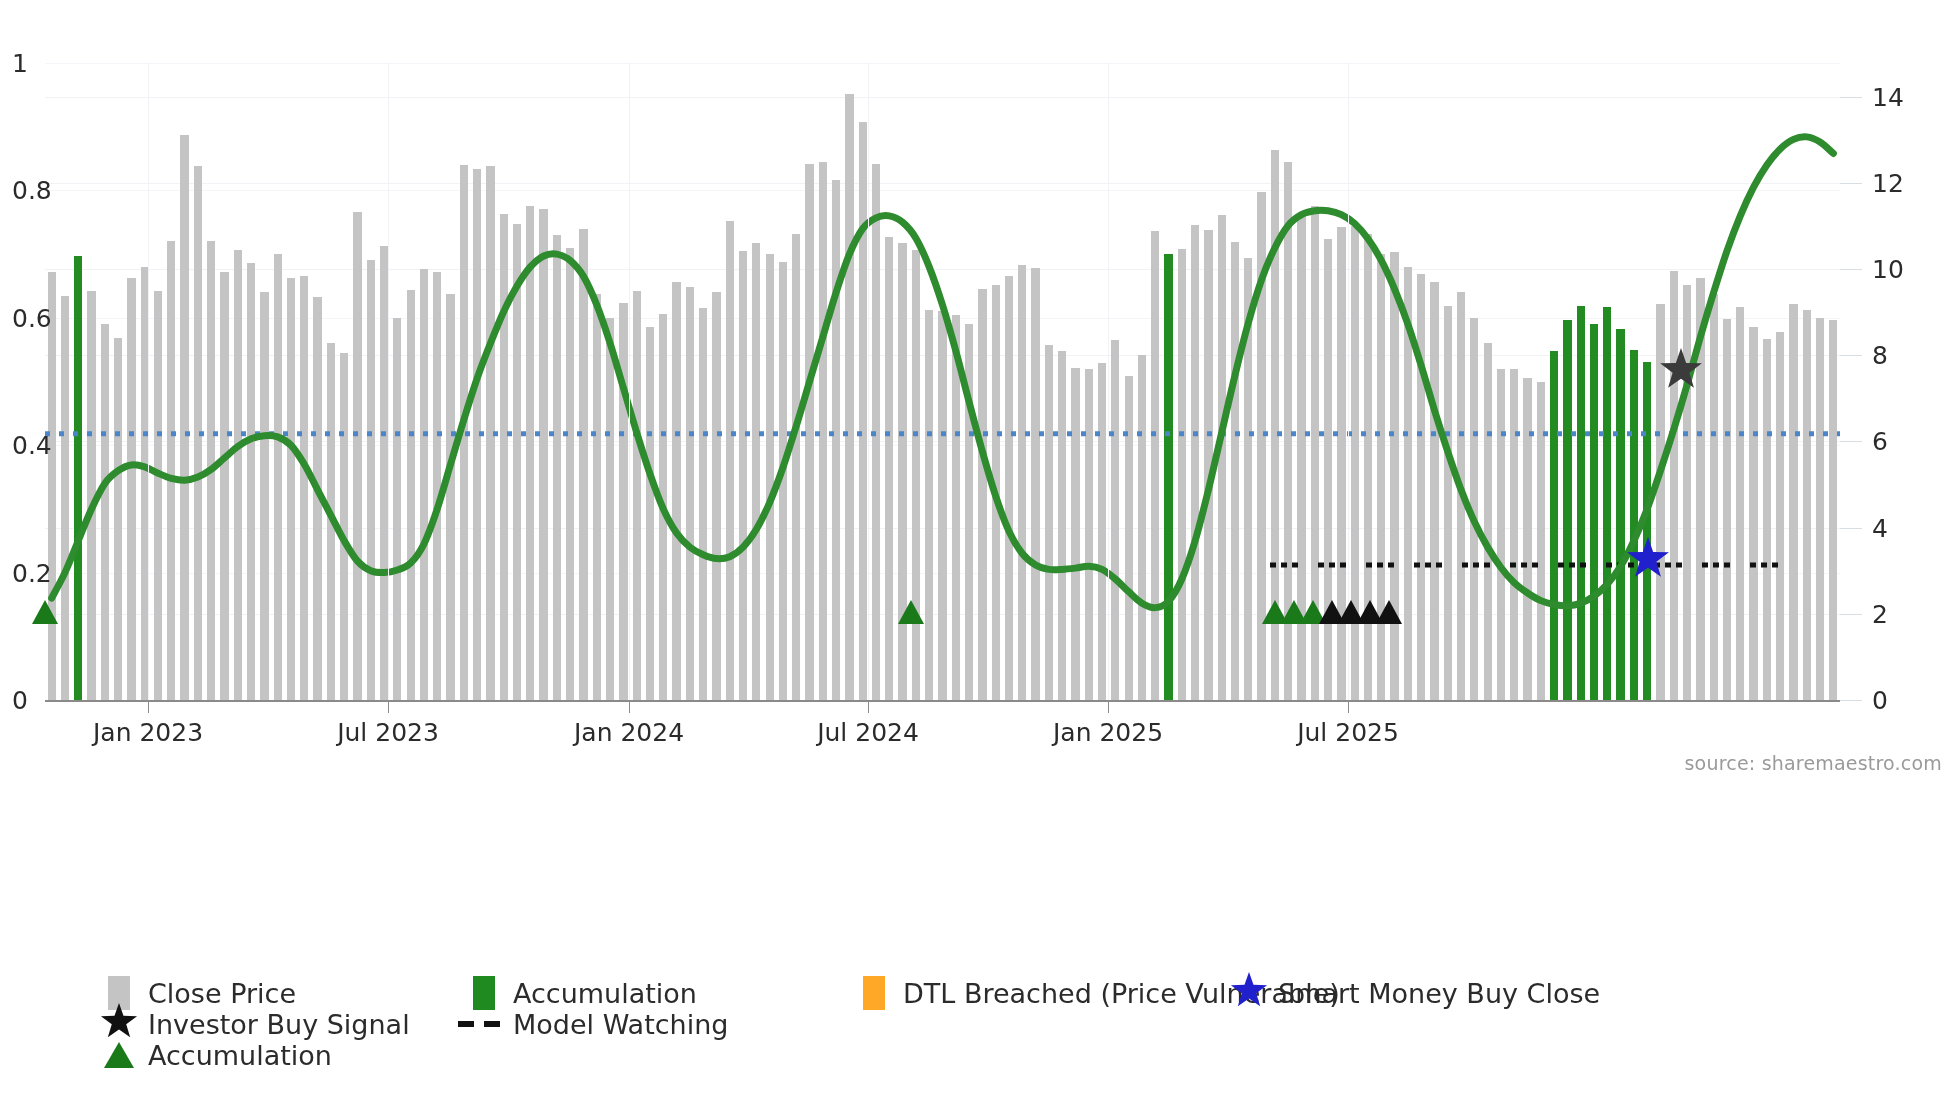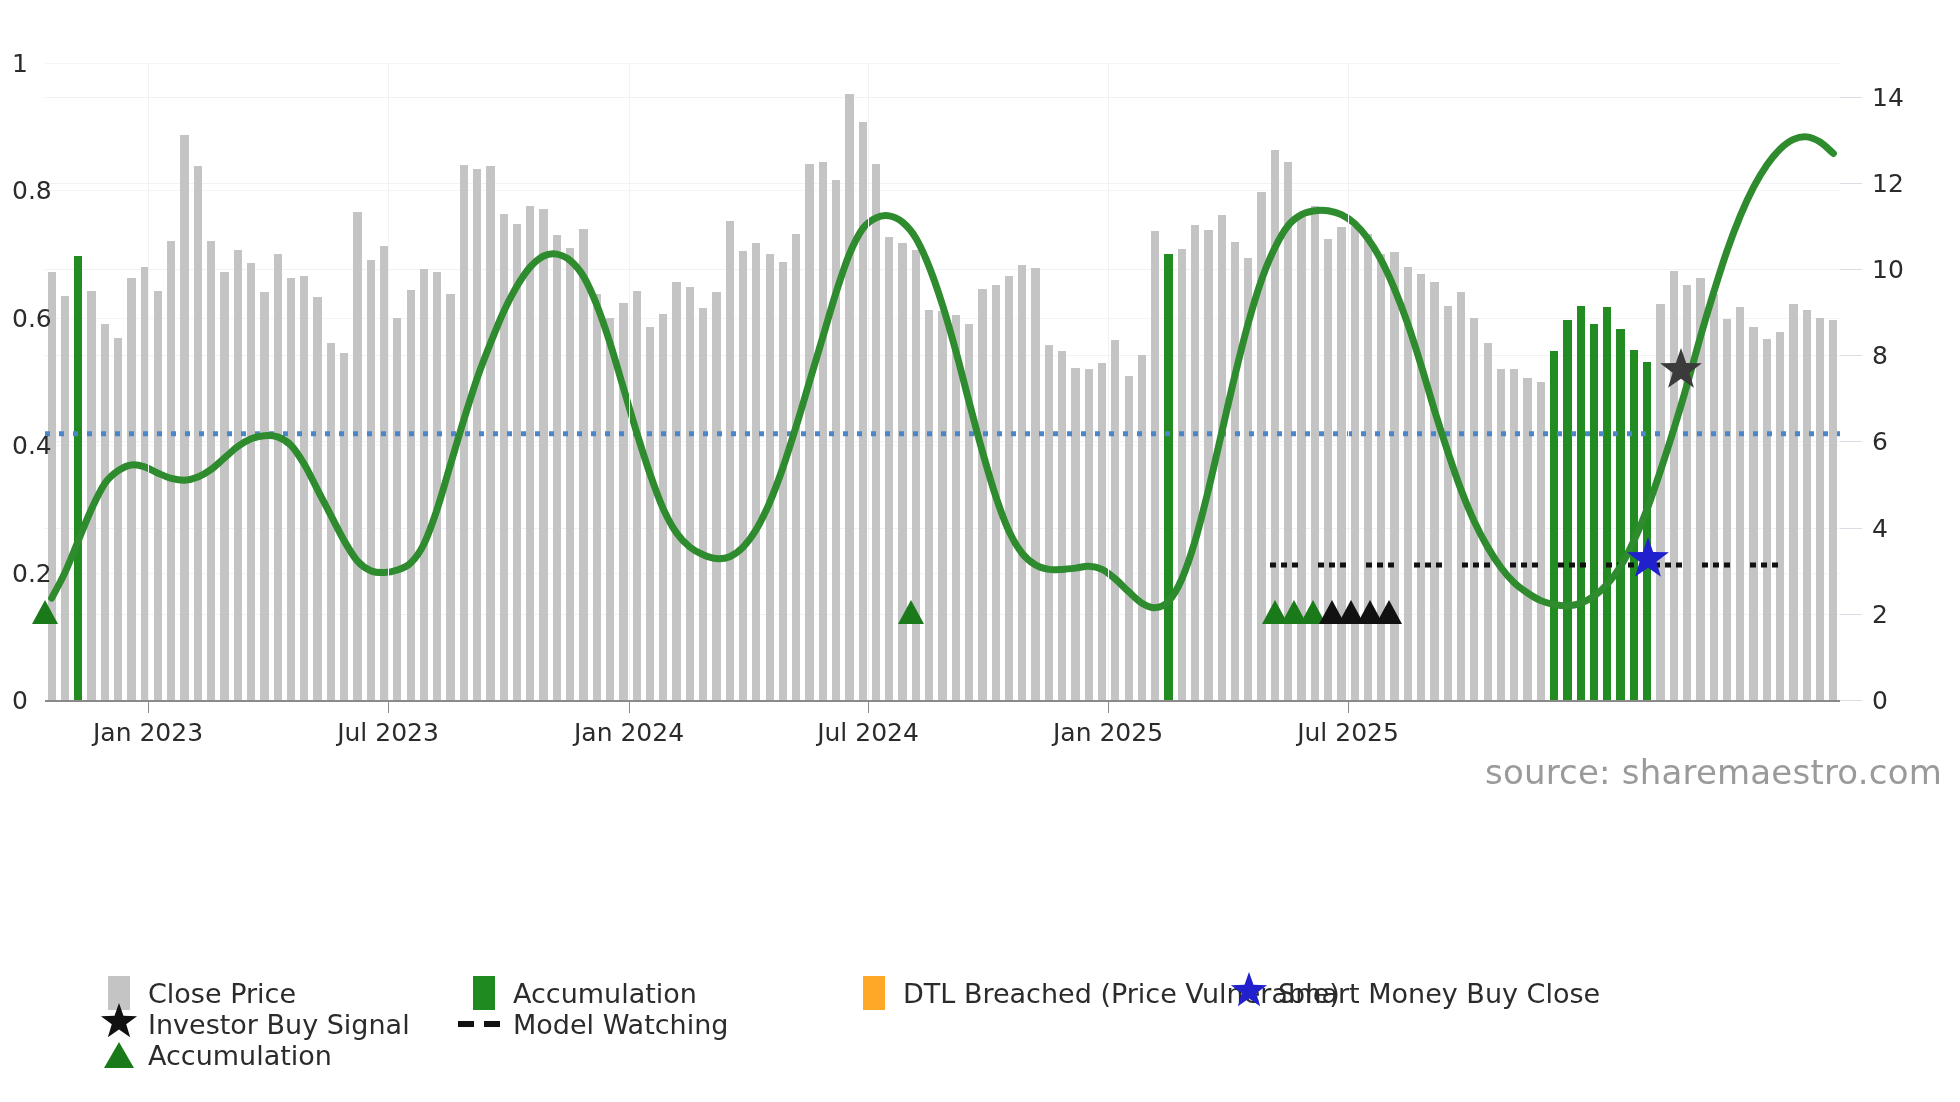--- a/index.html
+++ b/index.html
@@ -23,21 +23,21 @@
   .bar.acc{background:#228B22;}
   #bars{position:absolute;left:45px;top:63px;width:1795px;height:637px;}
 
   #momentum-svg,#avg-svg,#watch-svg{position:absolute;left:45px;top:63px;width:1795px;height:637px;overflow:visible;}
 
   .star{position:absolute;transform:translate(-50%,-50%);}
   .tri-row{position:absolute;top:600px;height:30px;}
   .tri{position:absolute;width:0;height:0;border-left:13px solid transparent;border-right:13px solid transparent;border-bottom:24px solid #1a7a1a;}
   .tri.black{border-bottom-color:#111;}
 
-  #source{position:absolute;right:18px;top:752px;font-size:34px;color:#9a9a9a;letter-spacing:.2px;}
+  #source{position:absolute;right:18px;top:752px;font-size:19px;color:#9a9a9a;letter-spacing:.2px;}
 
   
   #legend{position:absolute;left:90px;top:967px;width:1830px;}
   .lrow{display:flex;align-items:center;}
   .litem{display:flex;align-items:center;height:52px;}
   .lmark{width:58px;display:flex;align-items:center;justify-content:center;flex:0 0 58px;}
   .llabel{font-size:27px;color:#2b2b2b;white-space:nowrap;}
   .sw{width:22px;height:34px;}
   .dashmark{width:56px;height:34px;}
   .dotmark{width:56px;height:34px;}

